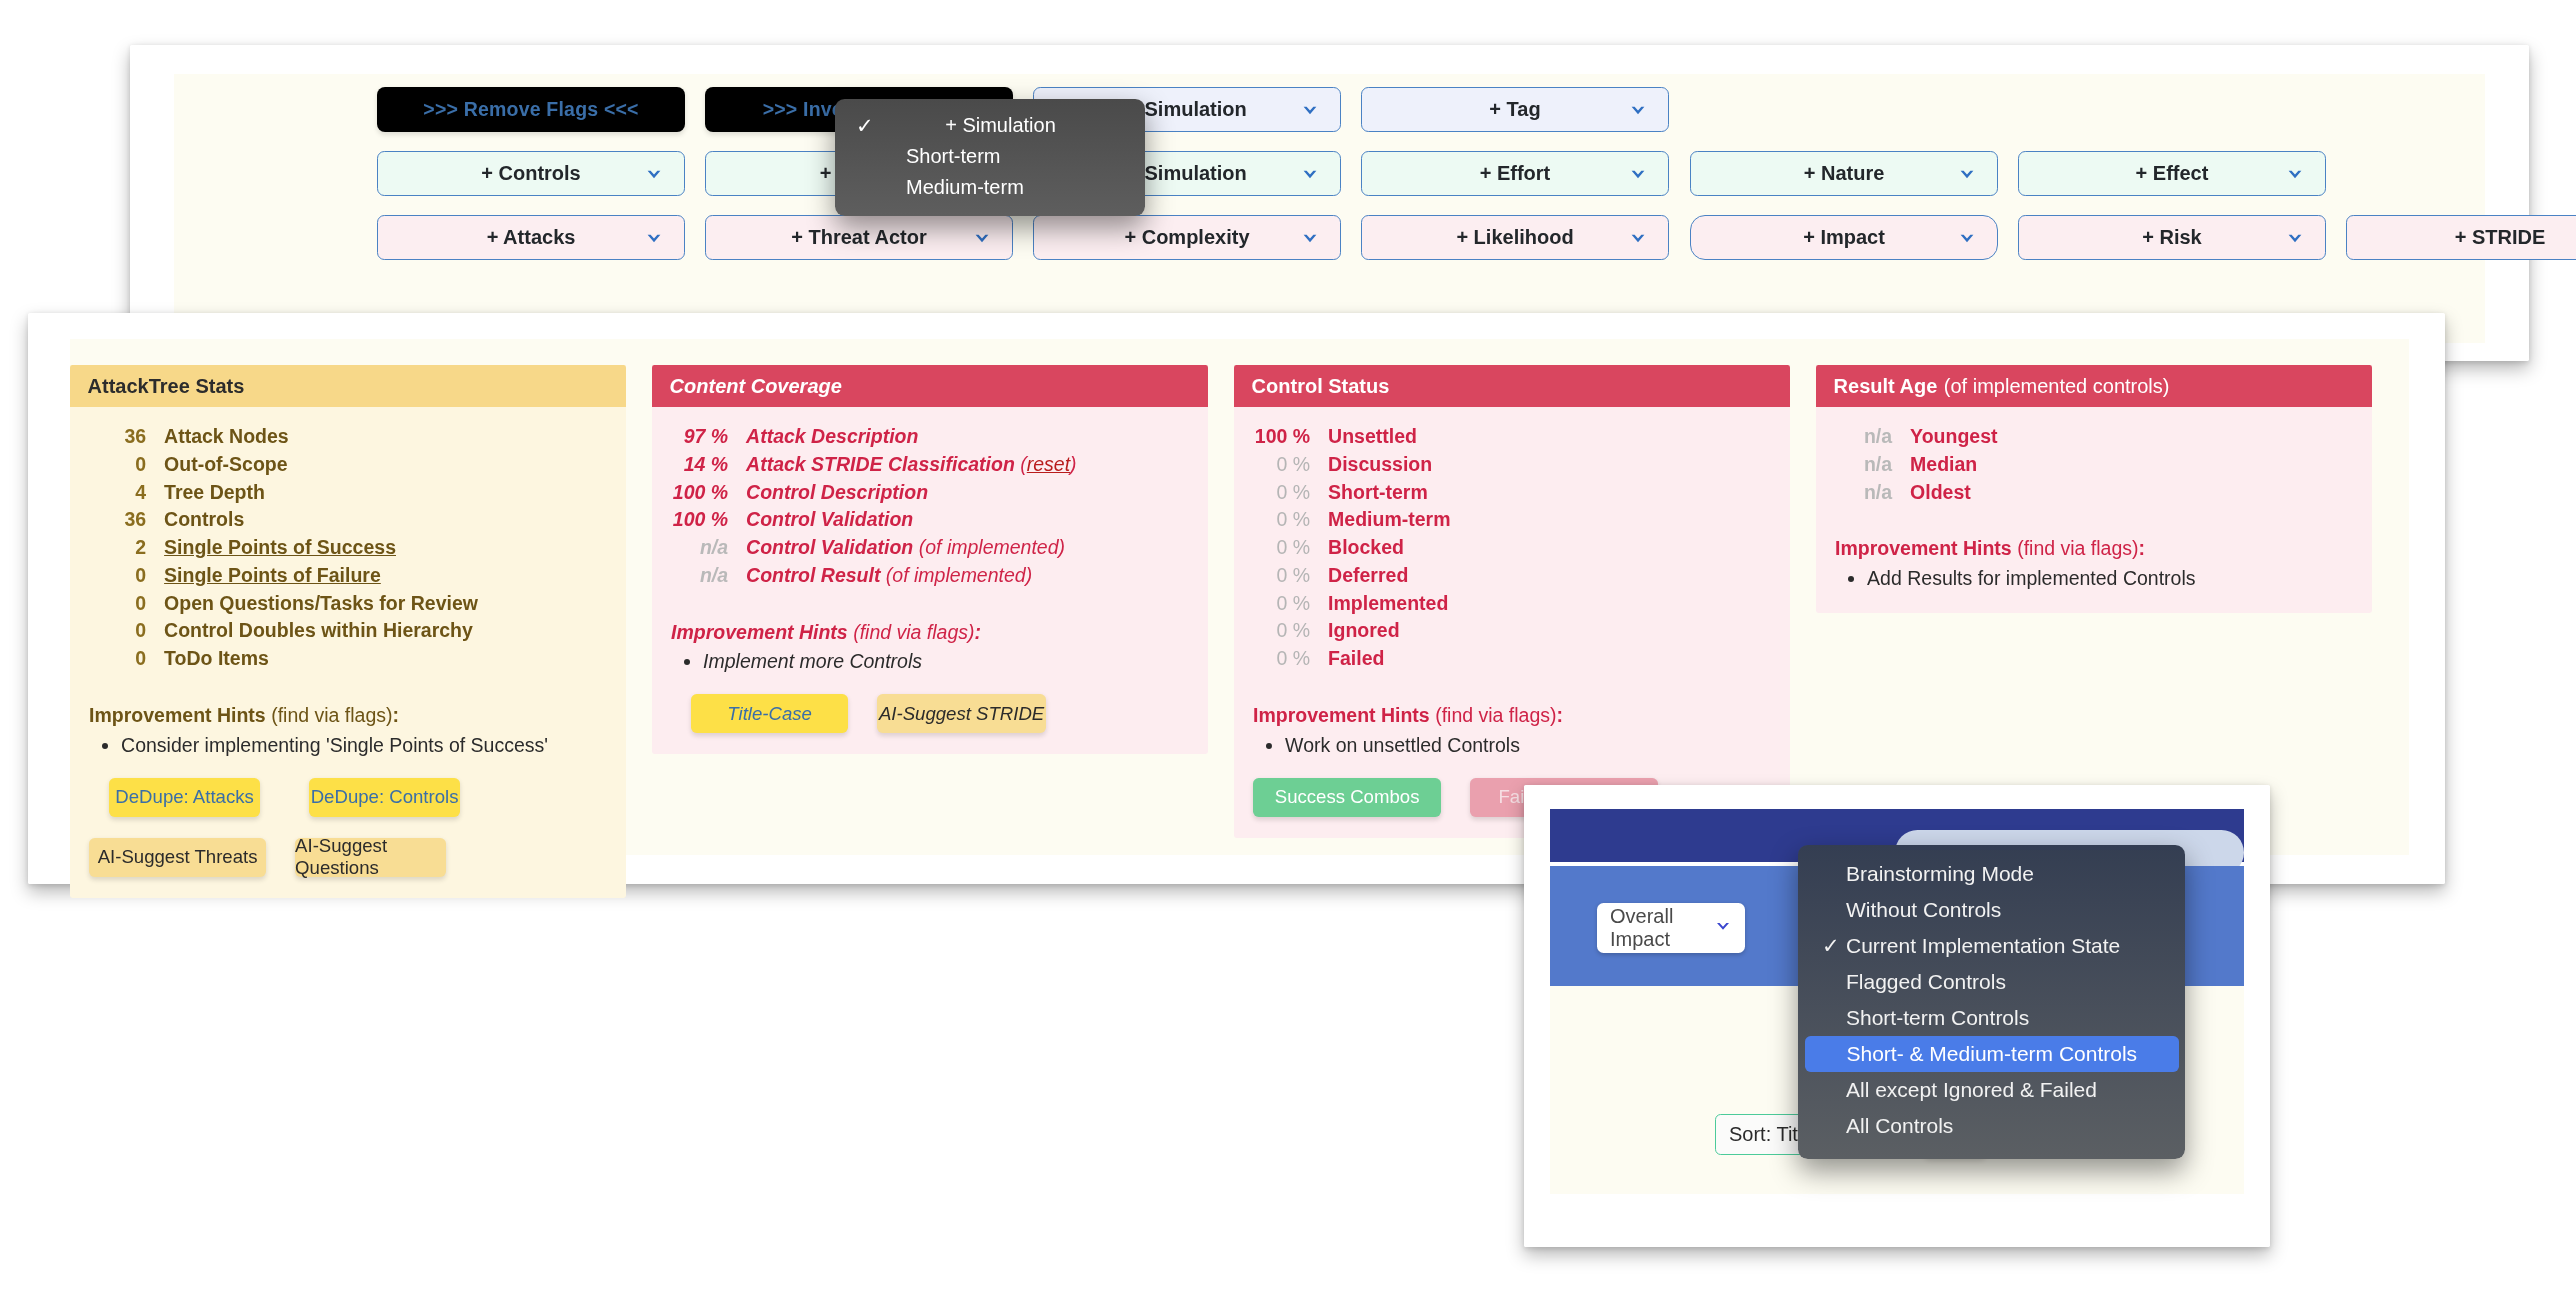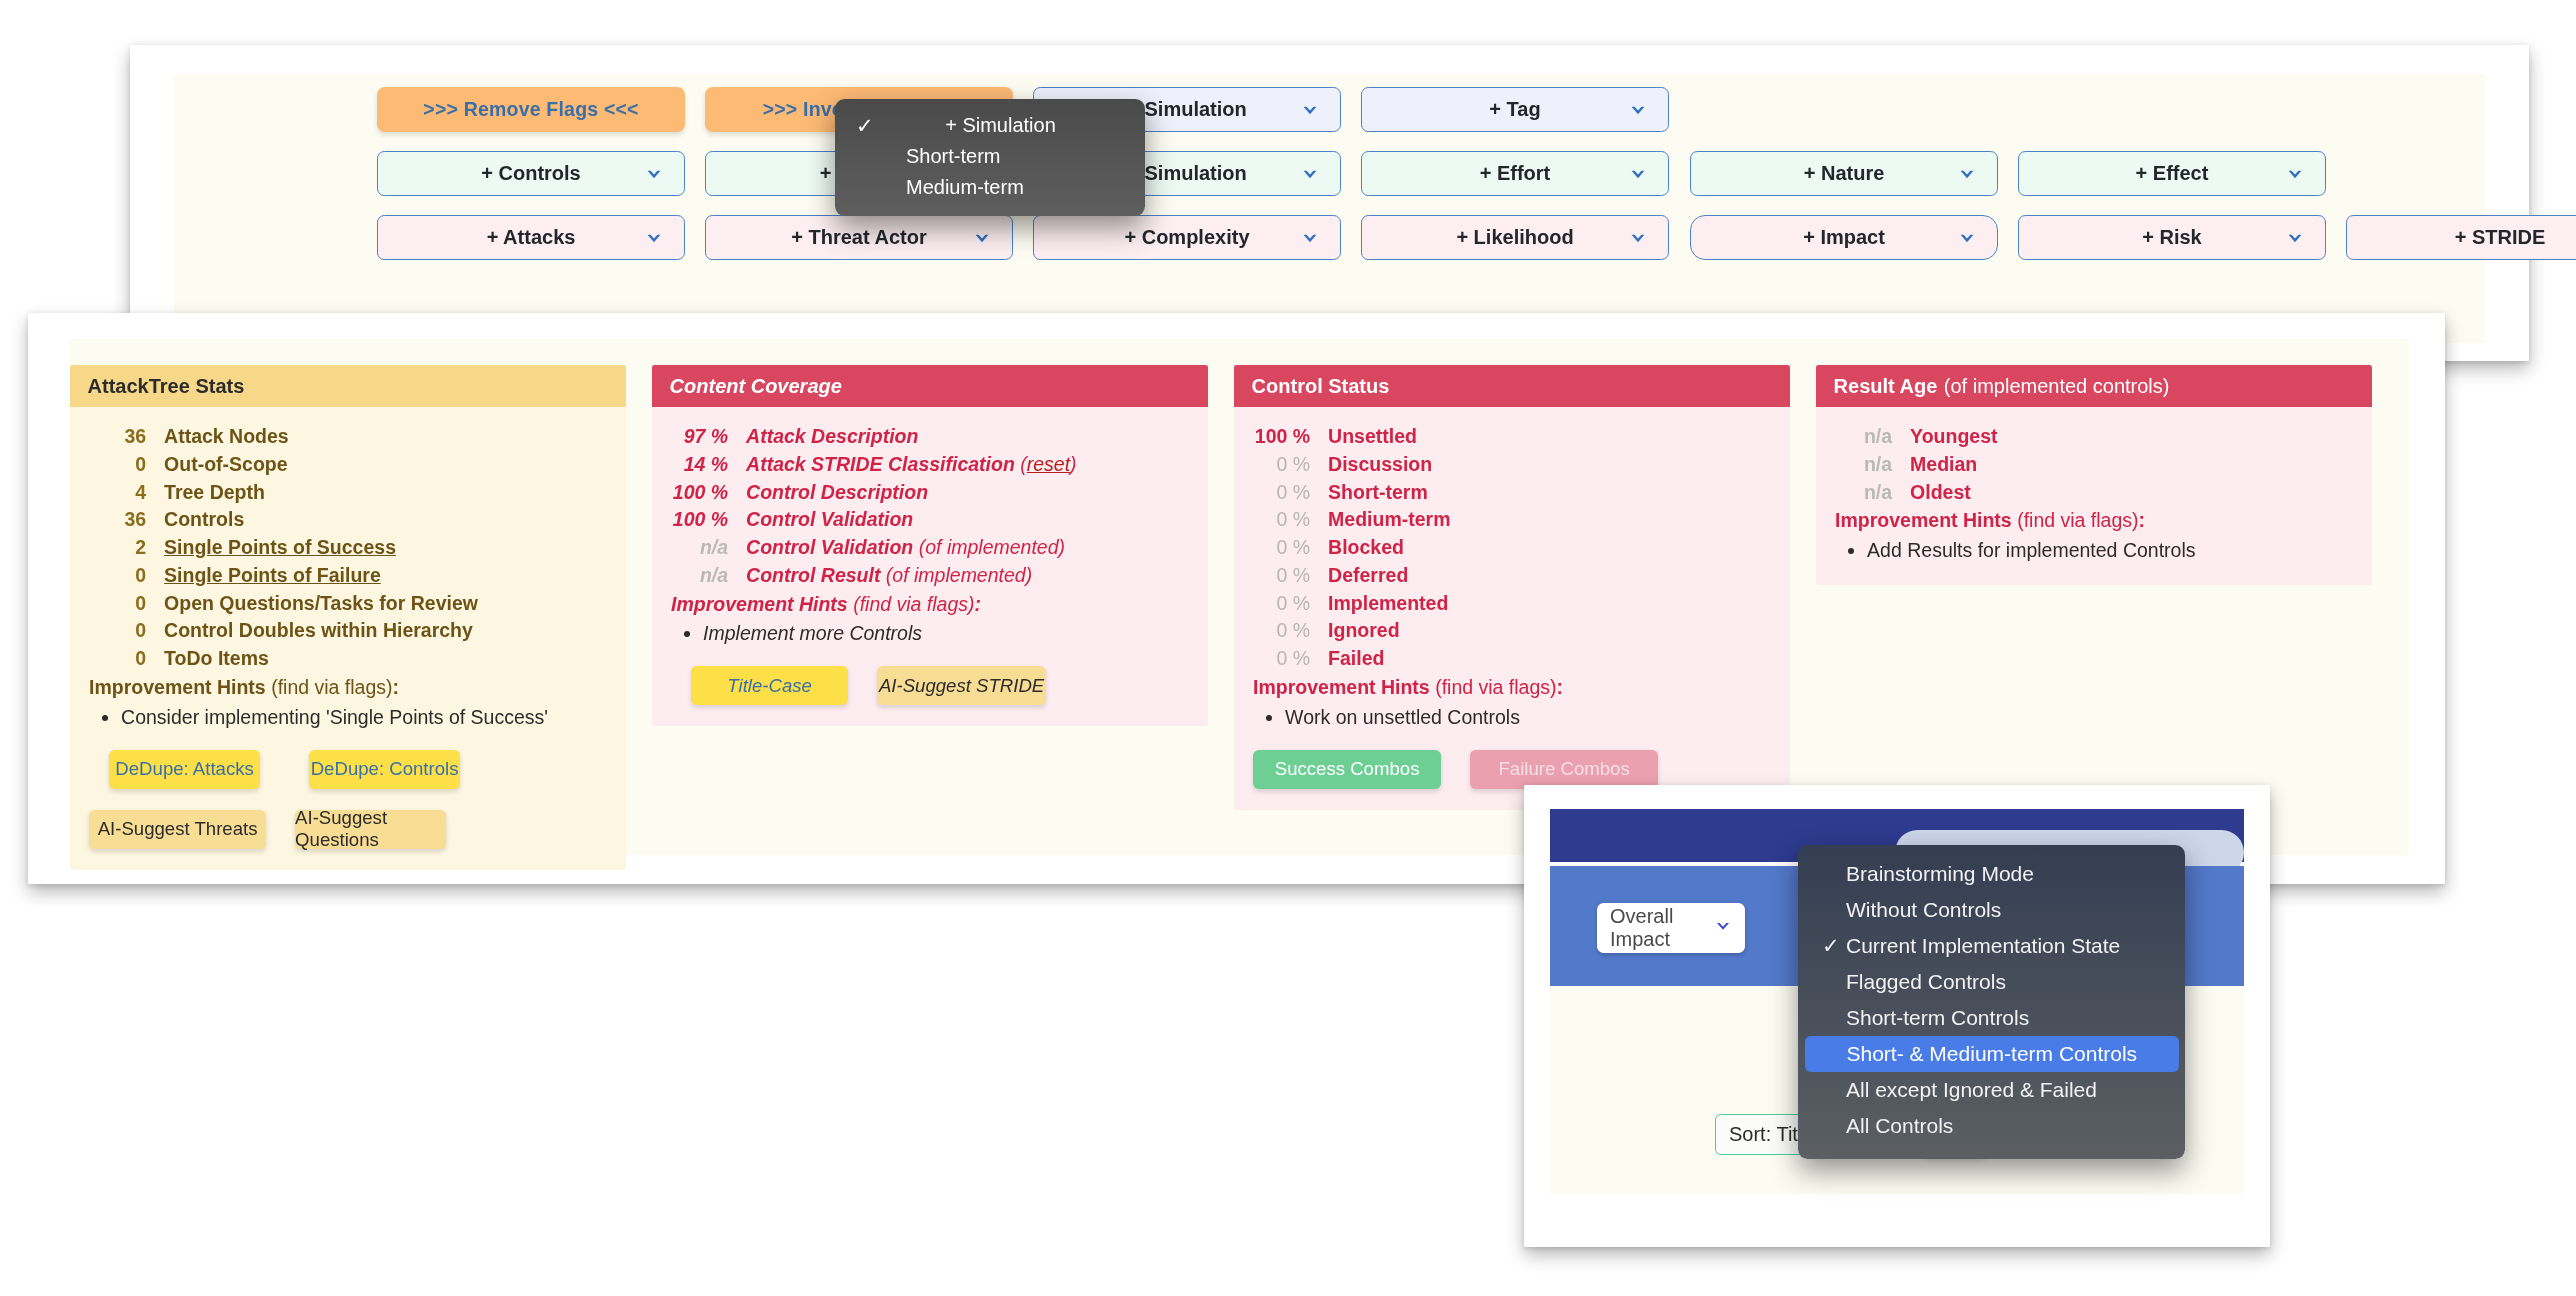--- a/index.html
+++ b/index.html
@@ -31,21 +31,21 @@
     display:flex;align-items:center;justify-content:center;
     font-size:20px;font-weight:700;color:#23272b;
     box-sizing:border-box;
   }
   .fbtn .lbl{pointer-events:none;}
   .fbtn .chev{position:absolute;right:21px;top:50%;transform:translateY(-50%);
       width:18px;height:18px;}
   .fbtn .chev svg{display:block;}
 
   .flag-btn{
-    background:#fdba74;border:none;color:#3a6ea8;font-weight:700;
+    background:#000000;border:none;color:#3a6ea8;font-weight:700;
     letter-spacing:0.2px;font-size:19.5px;
     box-shadow:0 2.4px 5.7px rgba(0,0,0,.12);
     border-radius:8px;
   }
   .btn-green{background:#edfaf3;border:1.6px solid #4a82c4;}
   .btn-pink {background:#fceef1;border:1.6px solid #4a82c4;}
   .btn-blue {background:#eef1fb;border:1.6px solid #4a82c4;}
 
   
   .panel{position:absolute;border-radius:2.4px;overflow:hidden;}
@@ -69,21 +69,21 @@
 
   .amber-txt .stat-num{color:#8a6d1f;}
   .amber-txt .stat-lbl{color:#6d5416;}
 
   .rose-txt .stat-num{color:#cf2347;}
   .rose-txt .stat-lbl{color:#cf2347;}
   .rose-txt .na{color:#b9b9b9;font-weight:700;}
   .rose-txt .zero{color:#b5b5b5;font-weight:400;}
   .rose-txt .stat-lbl .muted{color:#cf2347;font-weight:400;}
 
-  .hint-title{font-size:19.5px;margin-top:5px;}
+  .hint-title{font-size:19.5px;margin-top:33px;}
   .hint-title b{font-weight:700;}
   .hint-title .paren{font-weight:400;}
   .amber-txt .hint-title{color:#6d5416;}
   .rose-txt  .hint-title{color:#cf2347;}
   .hint-list{margin:6.5px 0 0 0;padding-left:32px;font-size:19.5px;color:#2b2b2b;}
   .hint-list li{margin-bottom:2.4px;}
 
   .pbtn{display:inline-flex;align-items:center;justify-content:center;
         height:39px;border-radius:5.7px;font-size:18.6px;border:none;
         box-shadow:0 2.4px 5.7px rgba(0,0,0,.13);box-sizing:border-box;}

